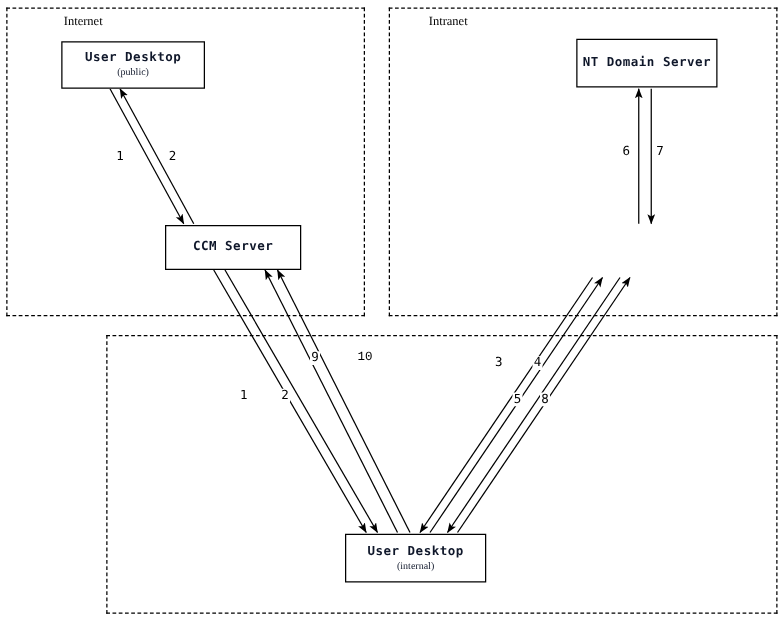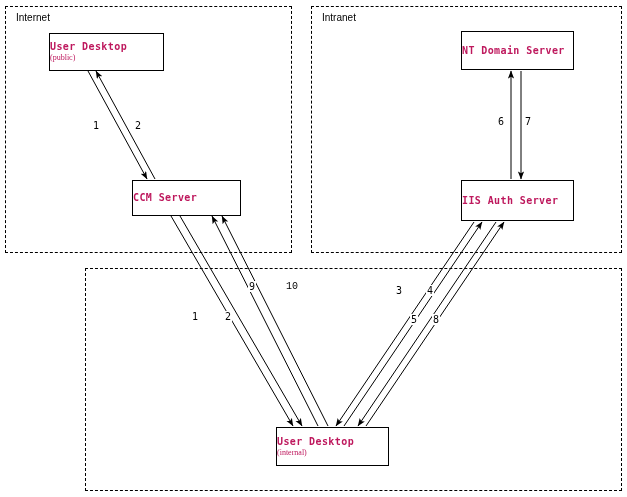--- a/index.html
+++ b/index.html
@@ -12,34 +12,36 @@
   }
   svg#wires{position:absolute;left:0;top:0;width:627px;height:497px;}
   .zone{
     position:absolute;
     border:1px dashed #000000;
     box-sizing:border-box;
     background:transparent;
   }
   .zone-label{
     position:absolute;
-    font-family:Liberation Sans, sans-serif;
+    font-family:Liberation Serif, serif;
     font-size:10px;
     color:#000000;
     white-space:nowrap;
+    margin-left:35px;
   }
   .node{
     position:absolute;
     border:1px solid #000000;
     background:#ffffff;
     box-sizing:border-box;
     display:flex;
     flex-direction:column;
+    align-items:center;
     justify-content:center;
-    color:#be185d;
+    color:#0f172a;
   }
   .node .n-title{
     font-family:"DejaVu Sans Mono", monospace;
     font-size:10px;
     font-weight:bold;
     letter-spacing:0.4px;
     white-space:nowrap;
     line-height:12px;
   }
   .node .n-sub{
@@ -62,21 +64,21 @@
 </head>
 <body>
 
 <div id="stage">
 
   <div class="zone" id="zone-internet" style="left: 5px; top: 6px; width: 287px; height: 247px;"></div>
   <div class="zone" id="zone-intranet" style="left: 311px; top: 6px; width: 311px; height: 247px;"></div>
   <div class="zone" id="zone-lan" style="left: 85px; top: 268px; width: 537px; height: 223px;"></div>
 
   <div class="zone-label" id="zone-internet-label" style="left: 16px; top: 12px;">Internet</div>
-  <div class="zone-label" id="zone-intranet-label" style="left: 322px; top: 12px; text-align: right;">Intranet</div>
+  <div class="zone-label" id="zone-intranet-label" style="left: 308px; top: 12px; text-align: right;">Intranet</div>
 
   <svg id="wires" viewBox="0 0 627 497" xmlns="http://www.w3.org/2000/svg">
     <defs>
       <marker id="ah" markerWidth="9" markerHeight="9" refX="7.6" refY="3.1" orient="auto" markerUnits="userSpaceOnUse">
         <path d="M0,0 L8,3.1 L0,6.2 L1.8,3.1 z" fill="#000000"></path>
       </marker>
     </defs>
     <g stroke="#000000" stroke-width="1" fill="none">
 
       <g>
@@ -120,23 +122,20 @@
   </div>
 
   <div class="node" id="node-ccm-server" style="left: 132px; top: 180px; width: 109px; height: 36px;">
     <div class="n-title">CCM Server</div>
   </div>
 
   <div class="node" id="node-nt-domain-server" style="left: 461px; top: 31px; width: 113px; height: 39px;">
     <div class="n-title">NT Domain Server</div>
   </div>
 
-  <div class="node" id="node-iis-auth-server" style="left: 461px; top: 180px; width: 113px; height: 41px;">
-    <div class="n-title">IIS Auth Server</div>
-  </div>
 
   <div class="node" id="node-user-desktop-internal" style="left: 276px; top: 427px; width: 113px; height: 39px;">
     <div class="n-title">User Desktop</div>
     <div class="n-sub">(internal)</div>
   </div>
 
   <div class="flow-label" id="lbl-0" style="left: 92px; top: 120px;">1</div>
   <div class="flow-label" id="lbl-1" style="left: 134px; top: 120px;">2</div>
   <div class="flow-label" id="lbl-2" style="left: 497px; top: 116px;">6</div>
   <div class="flow-label" id="lbl-3" style="left: 524px; top: 116px;">7</div>

